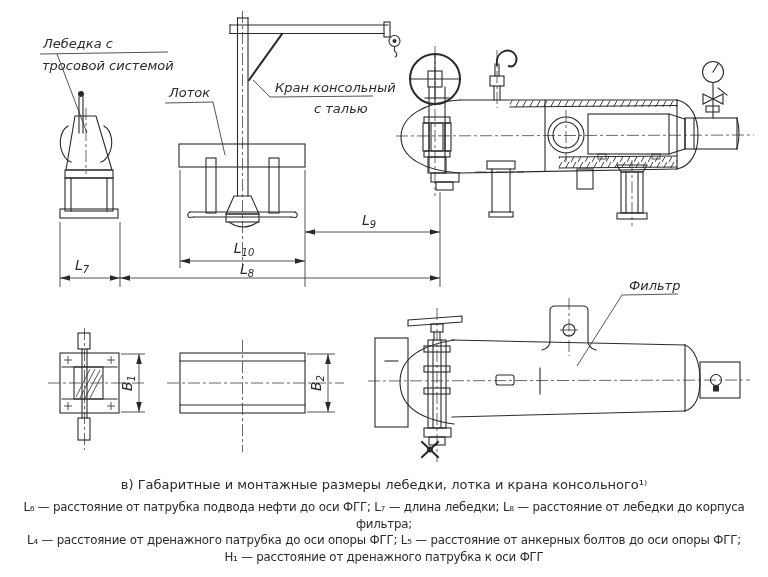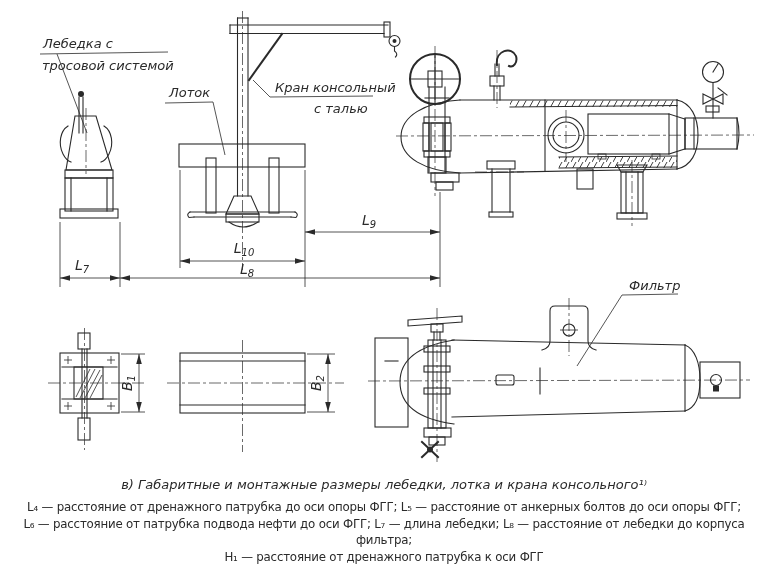--- a/index.html
+++ b/index.html
@@ -15,21 +15,21 @@
   .s2 { stroke:var(--ink); fill:none; stroke-width:2;   stroke-linecap:square; }
   .thin { stroke:var(--ink); fill:none; stroke-width:0.8; }
   .cl { stroke:var(--ink); fill:none; stroke-width:0.7; stroke-dasharray:12 3 3 3; }
   .fillink { fill:var(--ink); stroke:none; }
   text { fill:var(--ink); stroke:none; }
   .lbl  { font:italic 13px "DejaVu Sans", sans-serif; }
   .dim  { font:italic 14px "DejaVu Sans", sans-serif; }
   .sub  { font-size:10px; font-style:italic; }
   .caption {
     position:absolute; left:0; top:477px; width:768px;
-    text-align:center; font-size:13px;font-style:italic;
+    text-align:center; font-size:13px;
   }
   .legend {
     position:absolute; left:0; top:499px; width:768px;
     text-align:center; font-size:11.8px; line-height:16.5px;
     letter-spacing:-0.2px;
   }
 </style>
 </head>
 <body>
 
@@ -340,17 +340,17 @@
   <g>
     <text class="lbl" x="597" y="290"><tspan>Фильтр</tspan></text>
     <line class="thin" x1="590" y1="295" x2="646" y2="294"></line>
     <line class="thin" x1="590" y1="295" x2="545" y2="366"></line>
   </g>
 </svg>
 
 <div class="caption">в) Габаритные и монтажные размеры лебедки, лотка и крана консольного¹⁾</div>
 
 <div class="legend">
+  <div>L₆ — расстояние от патрубка подвода нефти до оси ФГГ; L₇ — длина лебедки; L₈ — расстояние от лебедки до корпуса фильтра;</div>
   <div>L₄ — расстояние от дренажного патрубка до оси опоры ФГГ; L₅ — расстояние от анкерных болтов до оси опоры ФГГ;</div>
-  <div>L₆ — расстояние от патрубка подвода нефти до оси ФГГ; L₇ — длина лебедки; L₈ — расстояние от лебедки до корпуса фильтра;</div>
   <div>H₁ — расстояние от дренажного патрубка к оси ФГГ</div>
 </div>
 </div>
 
 </body></html>

